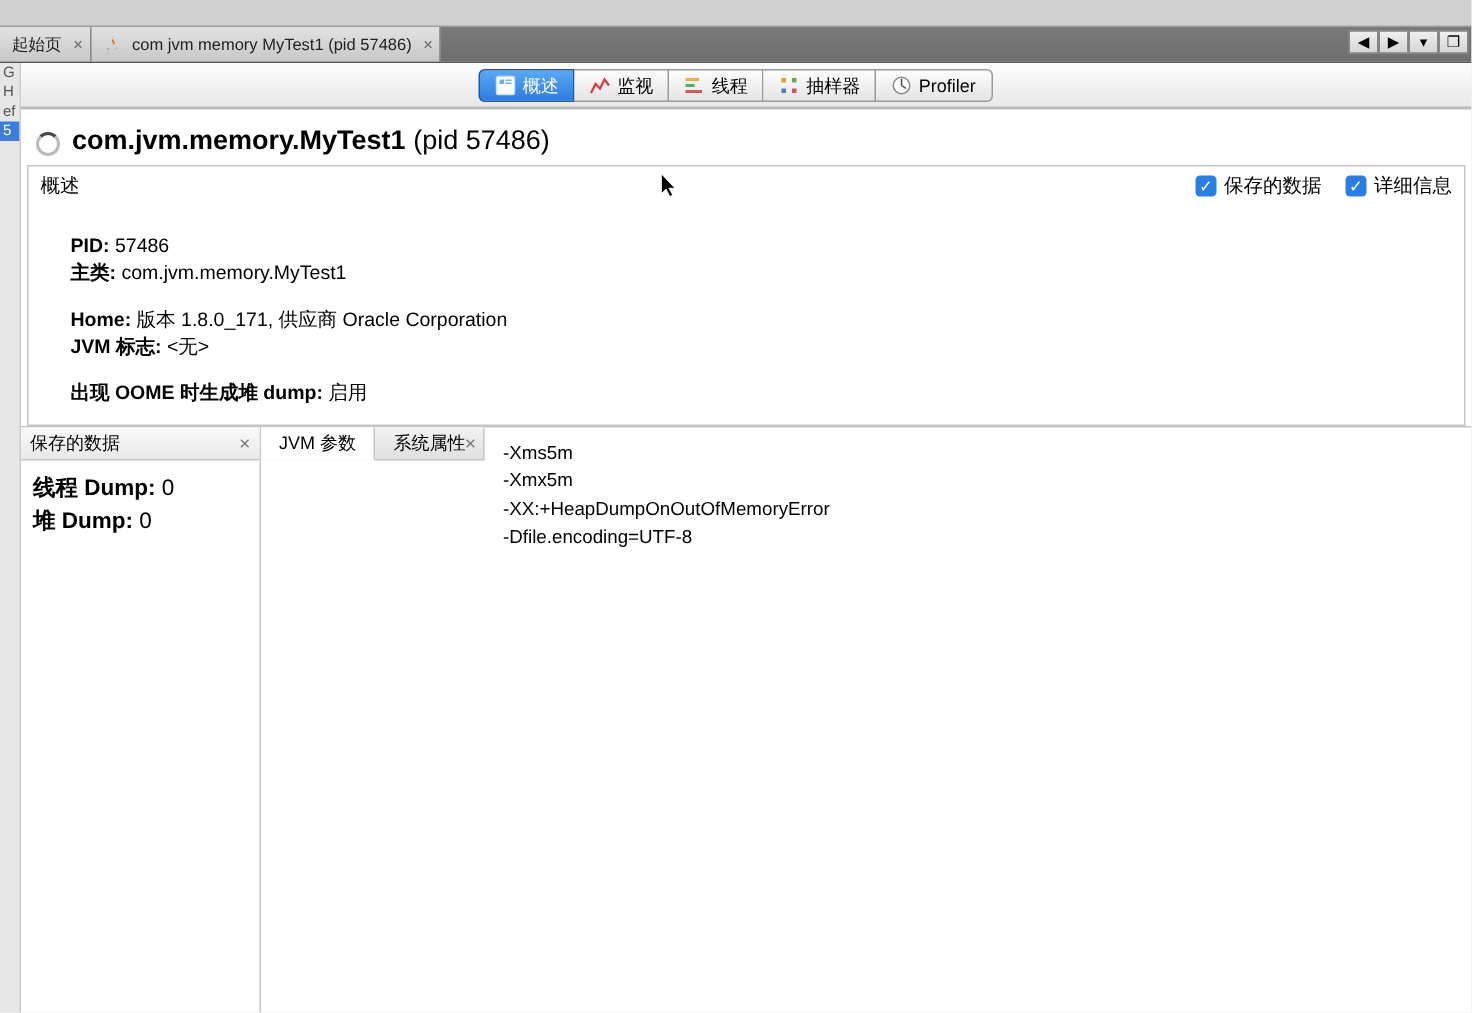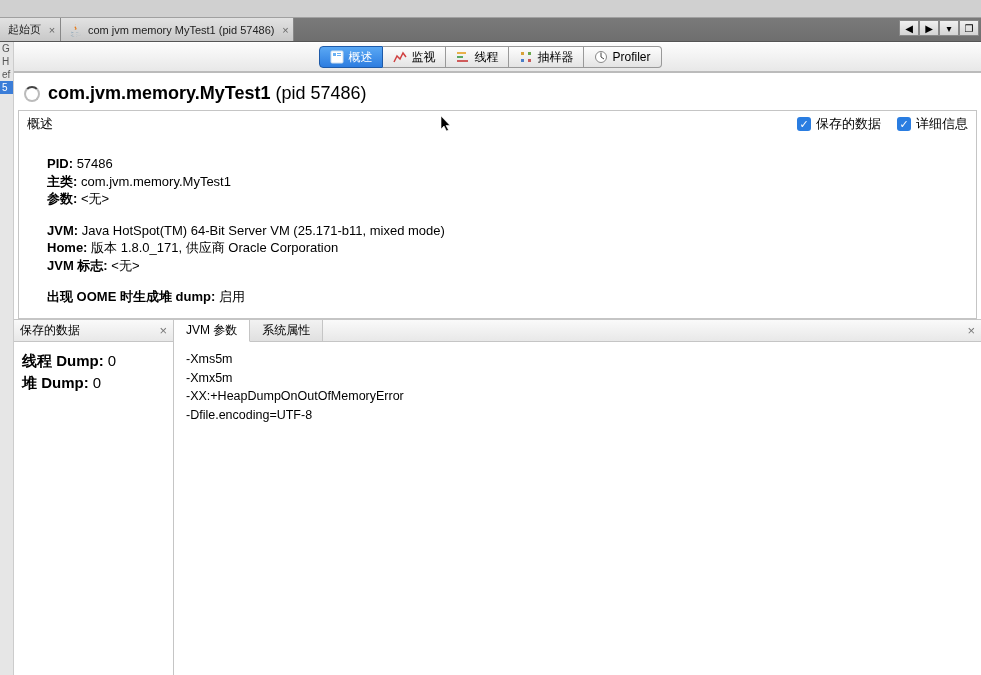--- a/index.html
+++ b/index.html
@@ -83,21 +83,21 @@
 .content {
   margin-left:14px;
   flex:1;
   background:#fff;
   border-top:1px solid #bbb;
   display:flex; flex-direction:column;
   overflow:hidden;
 }
 
 .heading-row {
-  display:flex; align-items:center; gap:8px;
+  display:flex; align-items:flex-end; gap:8px;
   padding:10px 10px 6px 10px;
 }
 .spinner {
   width:16px; height:16px; border:2px solid #bbb; border-top-color:#444; border-radius:50%;
 }
 .heading-text { font-size:18px; }
 .heading-text .bold { font-weight:bold; }
 
 .overview-box {
   margin:0 4px;
@@ -136,21 +136,21 @@
 .panel-header {
   height:22px; display:flex; align-items:center; justify-content:space-between;
   padding:0 6px; font-size:12px;
   background:linear-gradient(#fafafa,#e8e8e8);
   border-bottom:1px solid #c5c5c5;
 }
 .panel-header .x { color:#777; cursor:pointer; font-size:13px; }
 .saved-body { padding:8px 8px; font-size:15px; line-height:1.5; }
 .saved-body b { font-weight:bold; }
 
-.params-panel { flex:1; display:flex; flex-direction:column; }
+.params-panel { flex:1; display:flex; flex-direction:row; }
 .param-tabs {
   height:22px; display:flex; align-items:stretch;
   background:linear-gradient(#fafafa,#e8e8e8);
   border-bottom:1px solid #c5c5c5;
   position:relative;
 }
 .param-tabs .ptab {
   padding:0 12px; font-size:12px;
   display:flex; align-items:center;
   border-right:1px solid #c5c5c5;
@@ -280,24 +280,22 @@
             <span class="box">✓</span>
             <span>详细信息</span>
           </label>
         </div>
       </div>
 
       <div class="info-block">
         <div class="section">
           <p><b>PID:</b> <span>57486</span></p>
           <p><b>主类:</b> <span>com.jvm.memory.MyTest1</span></p>
-          <p><b>参数:</b> <span>&lt;无&gt;</span></p>
         </div>
         <div class="section">
-          <p><b>JVM:</b> <span>Java HotSpot(TM) 64-Bit Server VM (25.171-b11, mixed mode)</span></p>
           <p><b>Home:</b> <span>版本 1.8.0_171, 供应商 Oracle Corporation</span></p>
           <p><b>JVM 标志:</b> <span>&lt;无&gt;</span></p>
         </div>
         <div class="section">
           <p><b>出现 OOME 时生成堆 dump:</b> <span>启用</span></p>
         </div>
       </div>
     </div>
 
     <div class="bottom-row">

